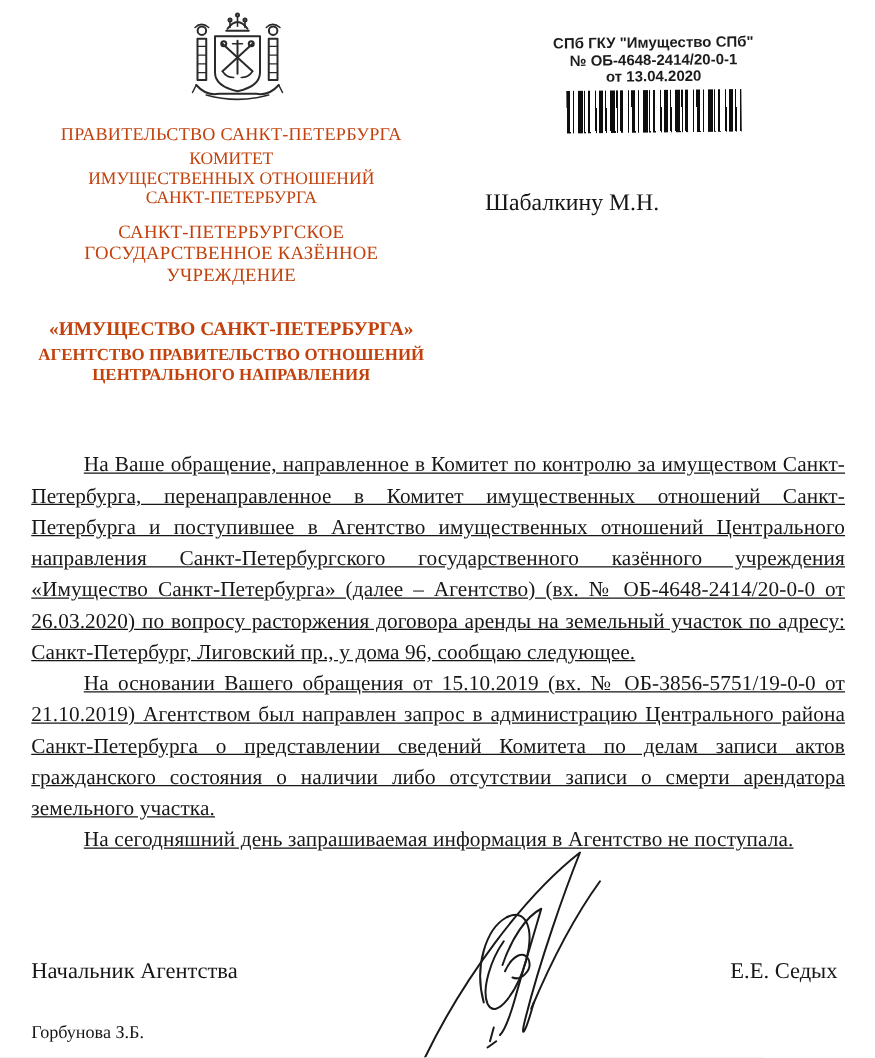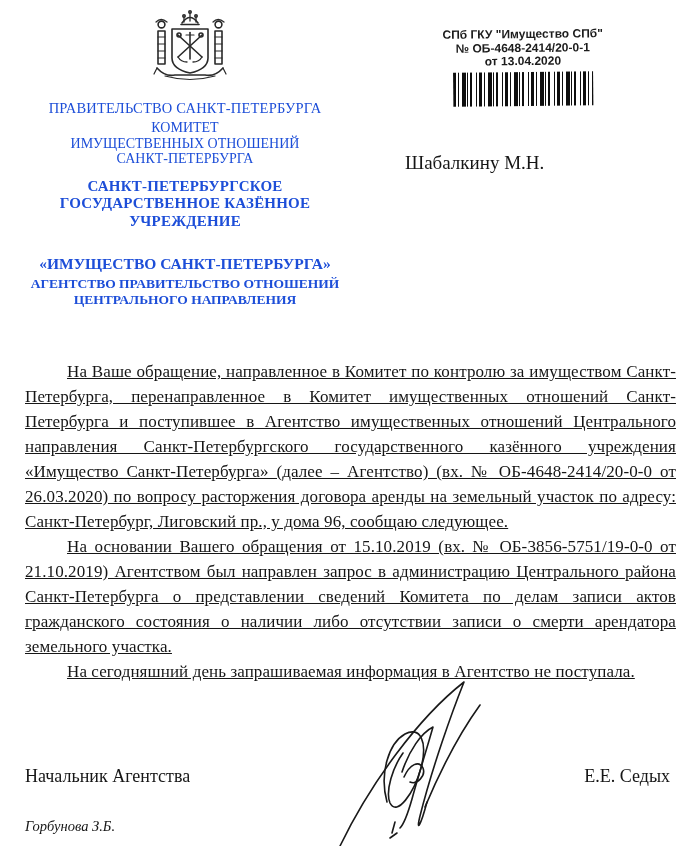--- a/index.html
+++ b/index.html
@@ -32,48 +32,48 @@
       #0e0e0e 0 3px,#fff 3px 5px,
       #0e0e0e 5px 6px,#fff 6px 9px,
       #0e0e0e 9px 13px,#fff 13px 14px,
       #0e0e0e 14px 15px,#fff 15px 17px,
       #0e0e0e 17px 19px,#fff 19px 23px,
       #0e0e0e 23px 24px,#fff 24px 26px);
   }
   
   .letterhead{
     position:absolute;left:18px;top:99px;width:334px;
-    text-align:center;color:#1d4ed8;
+    text-align:center;color:#c2410c;
   }
   .lh-gov{font-size:14.5px;line-height:18px;letter-spacing:.2px;margin-bottom:3px;}
   .lh-committee{font-size:14px;line-height:15.5px;}
-  .lh-inst{margin-top:11px;font-weight:bold;font-size:15px;line-height:17.5px;letter-spacing:.2px;}
+  .lh-inst{margin-top:11px;font-weight:normal;font-size:15px;line-height:17.5px;letter-spacing:.2px;}
   .lh-name{margin-top:24px;font-weight:bold;font-size:15.5px;line-height:19px;}
   .lh-agency{margin-top:3px;font-weight:bold;font-size:13.5px;line-height:16px;}
   
-  .addressee{position:absolute;left:405px;top:152px;font-size:19px;}
+  .addressee{position:absolute;left:388px;top:152px;font-size:19px;}
   
   .salutation{position:absolute;left:40px;top:331px;width:660px;text-align:center;font-size:17.5px;}
   
   .body-text{position:absolute;left:25px;top:359px;width:651px;}
   .body-text p{
     margin:0;
     font-size:17px;line-height:25px;
     text-align:justify;
     text-indent:42px;
     letter-spacing:.1px;
     text-decoration:underline;
   }
   
   .sig-row{
     position:absolute;left:25px;top:766px;width:645px;
     display:flex;justify-content:space-between;align-items:flex-start;
     font-size:18px;
   }
-  .executor{position:absolute;left:25px;top:818px;font-size:14.5px;font-style:italic;}
+  .executor{position:absolute;left:25px;top:818px;font-size:14.5px;}
   .scribble{position:absolute;left:332px;top:676px;width:182px;height:172px;pointer-events:none;}
   .scribble svg{width:100%;height:100%;}
 </style>
 </head>
 <body>
 
 <div class="page">
 
   <div class="emblem">
     <svg viewBox="0 0 94 86" fill="none" stroke="#2a2a2a" stroke-width="1.6" stroke-linecap="round" stroke-linejoin="round">

